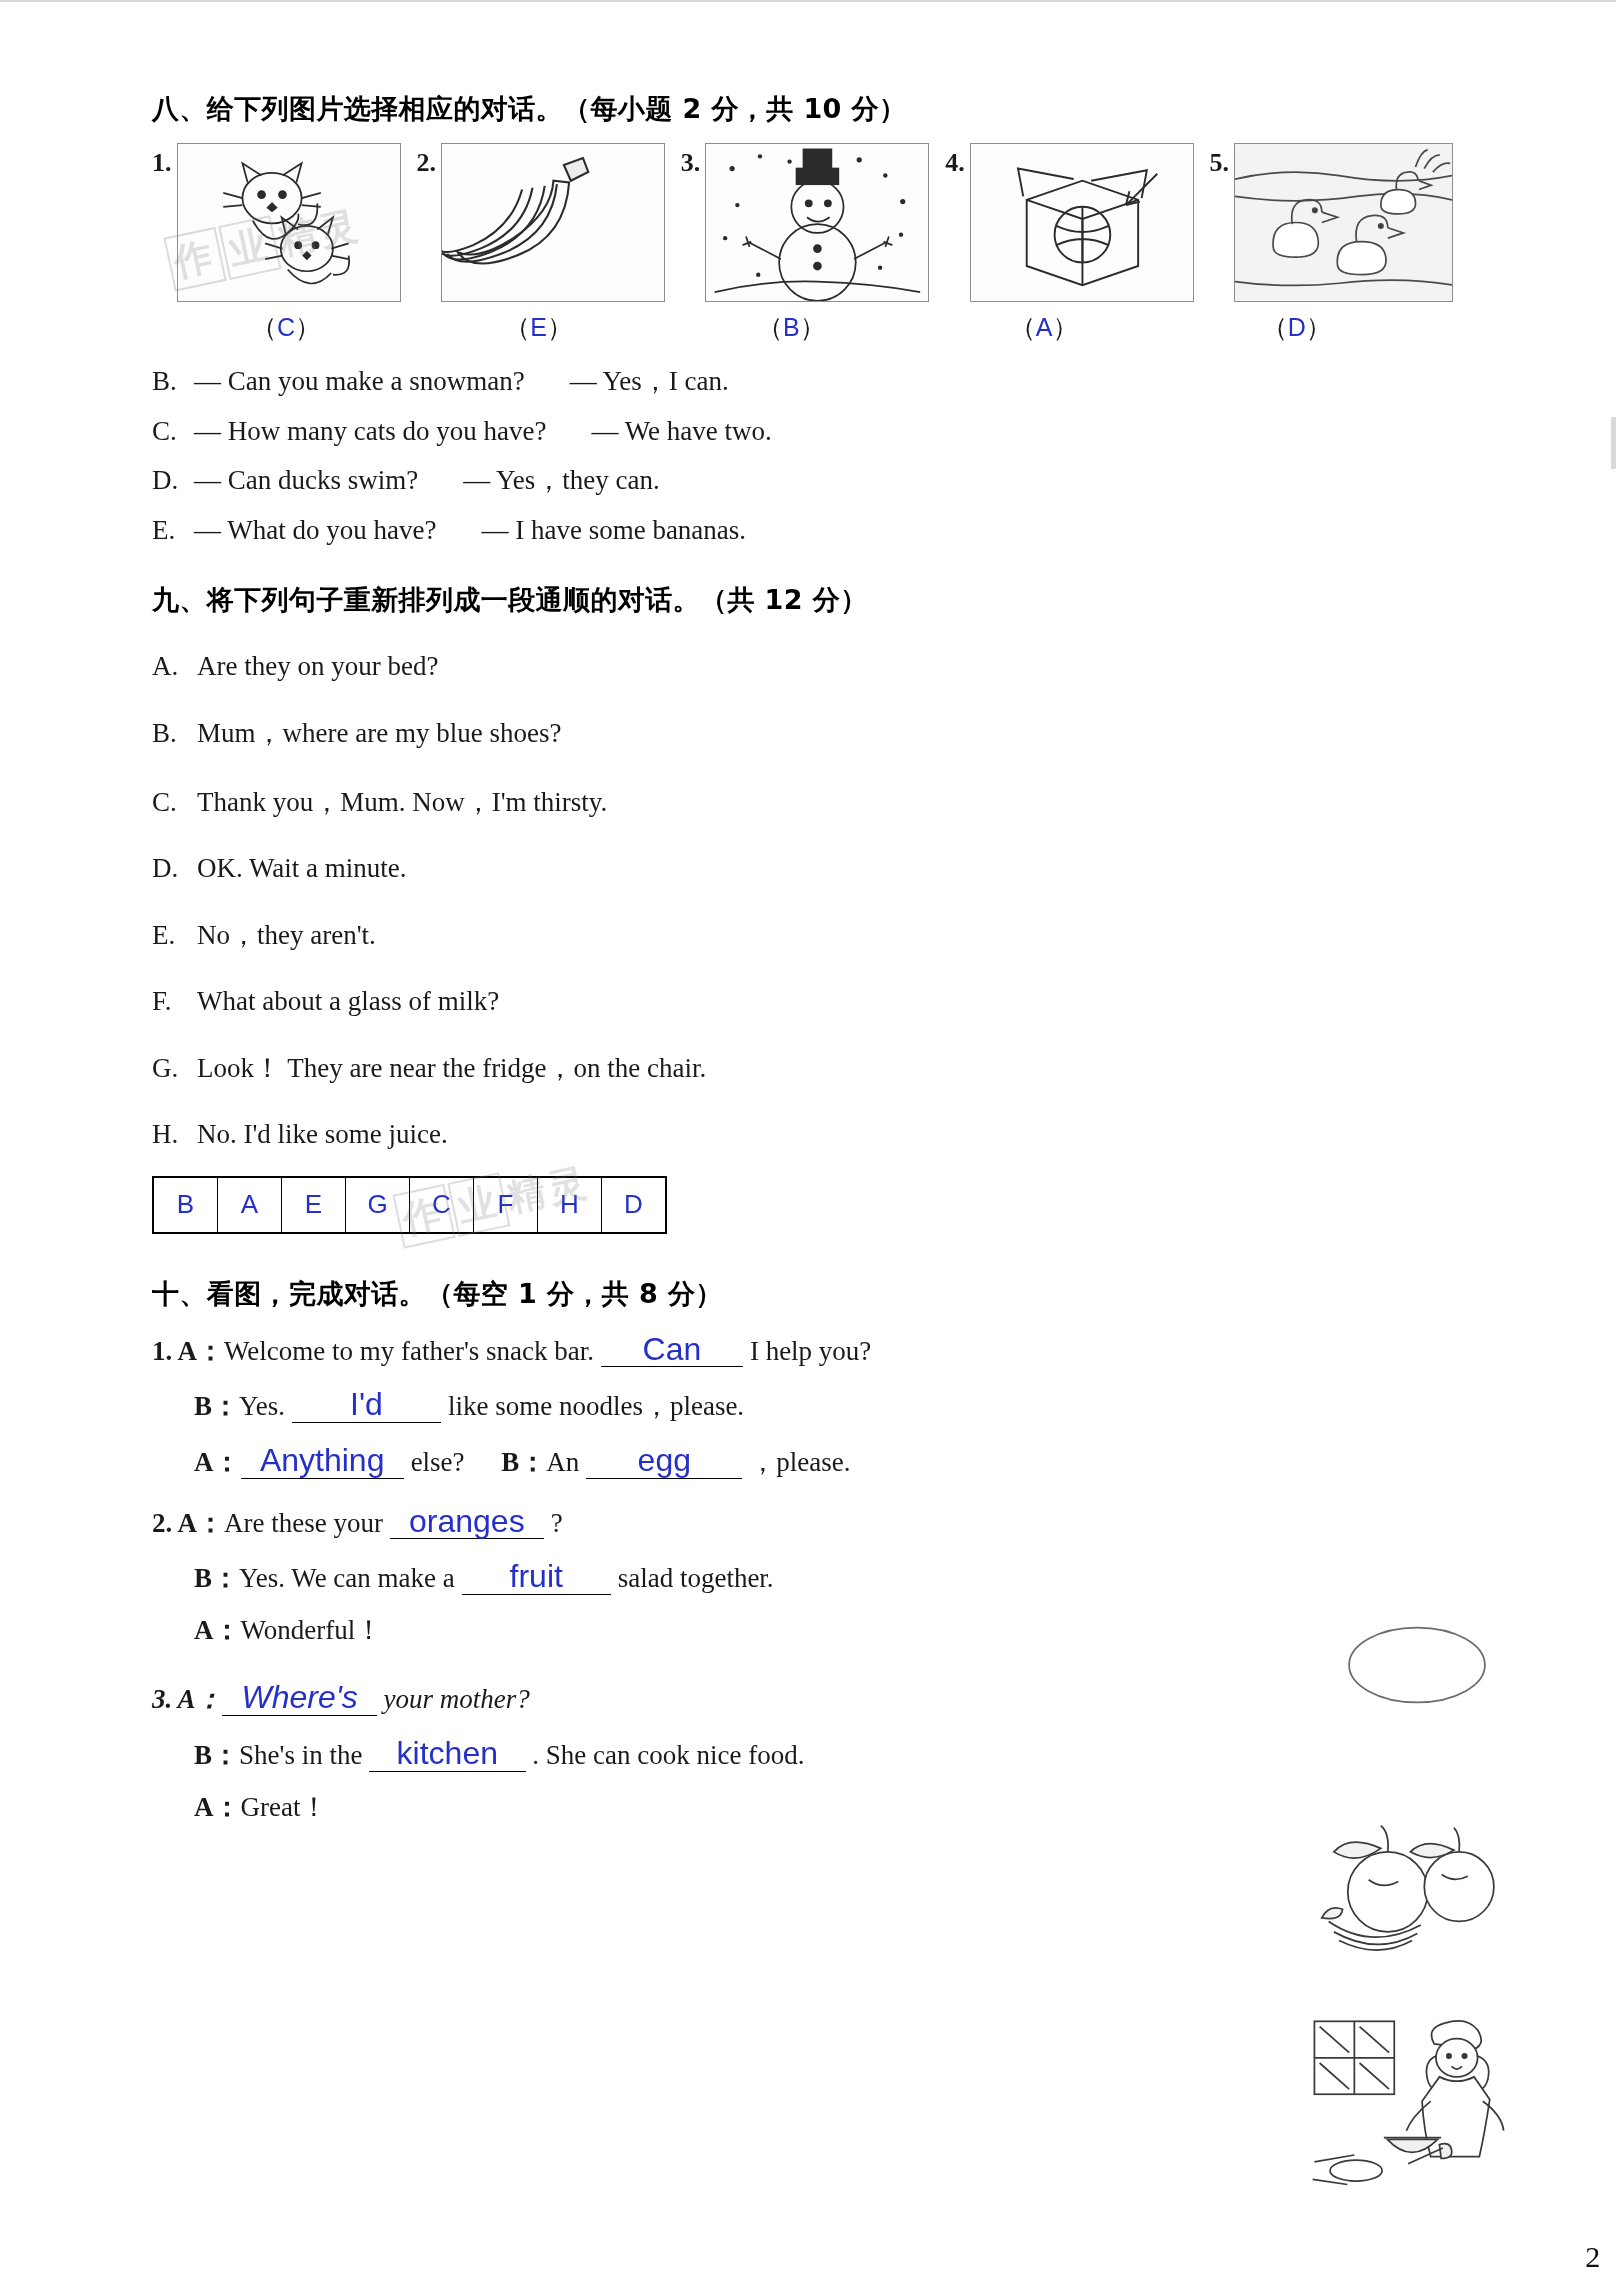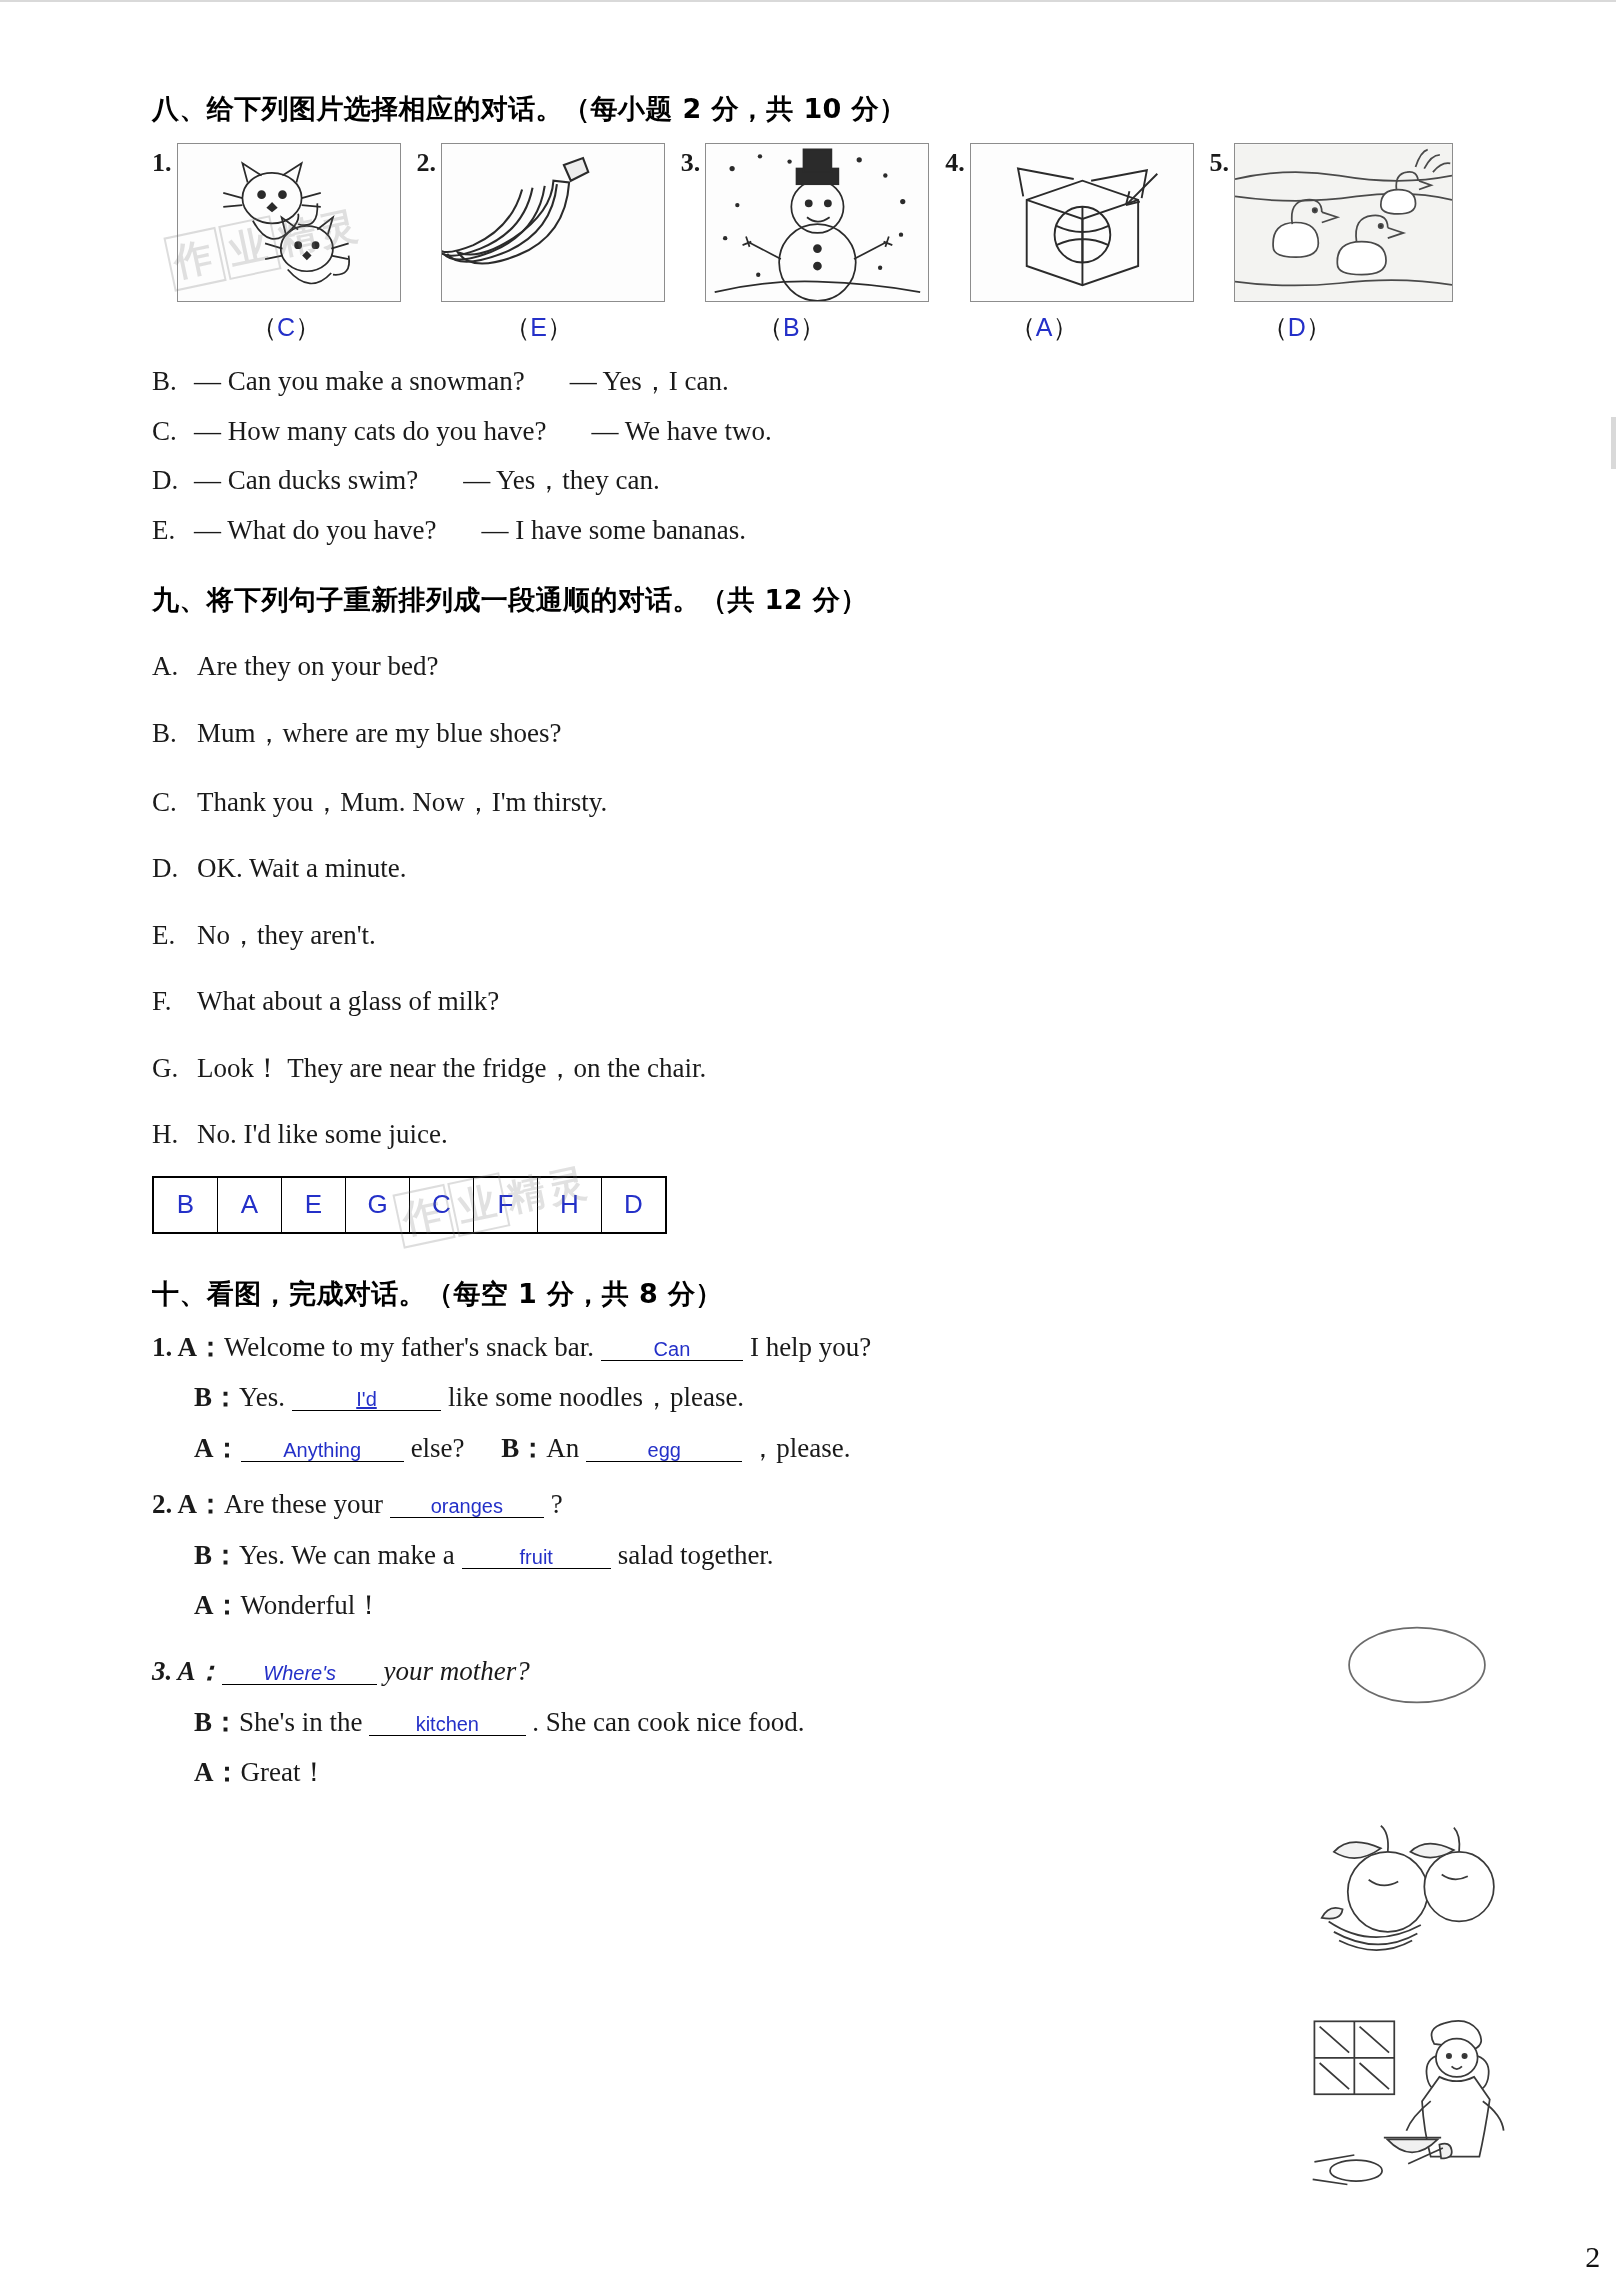--- a/index.html
+++ b/index.html
@@ -128,21 +128,21 @@
     line-height: 1.1;
   }
   .dlg .num { font-family: "Liberation Serif", serif; font-weight: bold; margin-right: 5.2px; }
   .dlg .spk { font-family: "Liberation Serif", serif; font-weight: bold; }
   .blank {
     display: inline-block;
     border-bottom: 1.7px solid #000;
     text-align: center;
     color: #2430c8;
     font-family: "Liberation Sans", sans-serif;
-    font-size: 20px;
+    font-size: 32px;
     line-height: 1.05;
     vertical-align: baseline;
     padding: 0 5.2px;
   }
   .indent { display: inline-block; width: 42px; }
 
   
   .right-img {
     position: absolute;
     border: 0;
@@ -384,21 +384,21 @@
     <div class="section-title" style="margin-top:42px;">十、看图，完成对话。（每空 1 分，共 8 分）</div>
 
     
     <div class="dlg">
       <span class="num">1.</span><span class="spk">A：</span><span>Welcome to my father's snack bar.</span>
       <span class="blank" style="width:132px;">Can</span>
       <span>I help you?</span>
     </div>
     <div class="dlg">
       <span class="indent"></span><span class="spk">B：</span><span>Yes.</span>
-      <span class="blank" style="width:139px;text-decoration:underline;">I'd</span>
+      <span class="blank" style="width:139px;">I'd</span>
       <span>like some noodles，please.</span>
     </div>
     <div class="dlg">
       <span class="indent"></span><span class="spk">A：</span><span class="blank" style="width:153px;">Anything</span>
       <span>else?</span>
       <span class="gap-sm"></span><span class="spk">B：</span><span>An</span>
       <span class="blank" style="width:146px;">egg</span>
       <span>，please.</span>
     </div>
 

